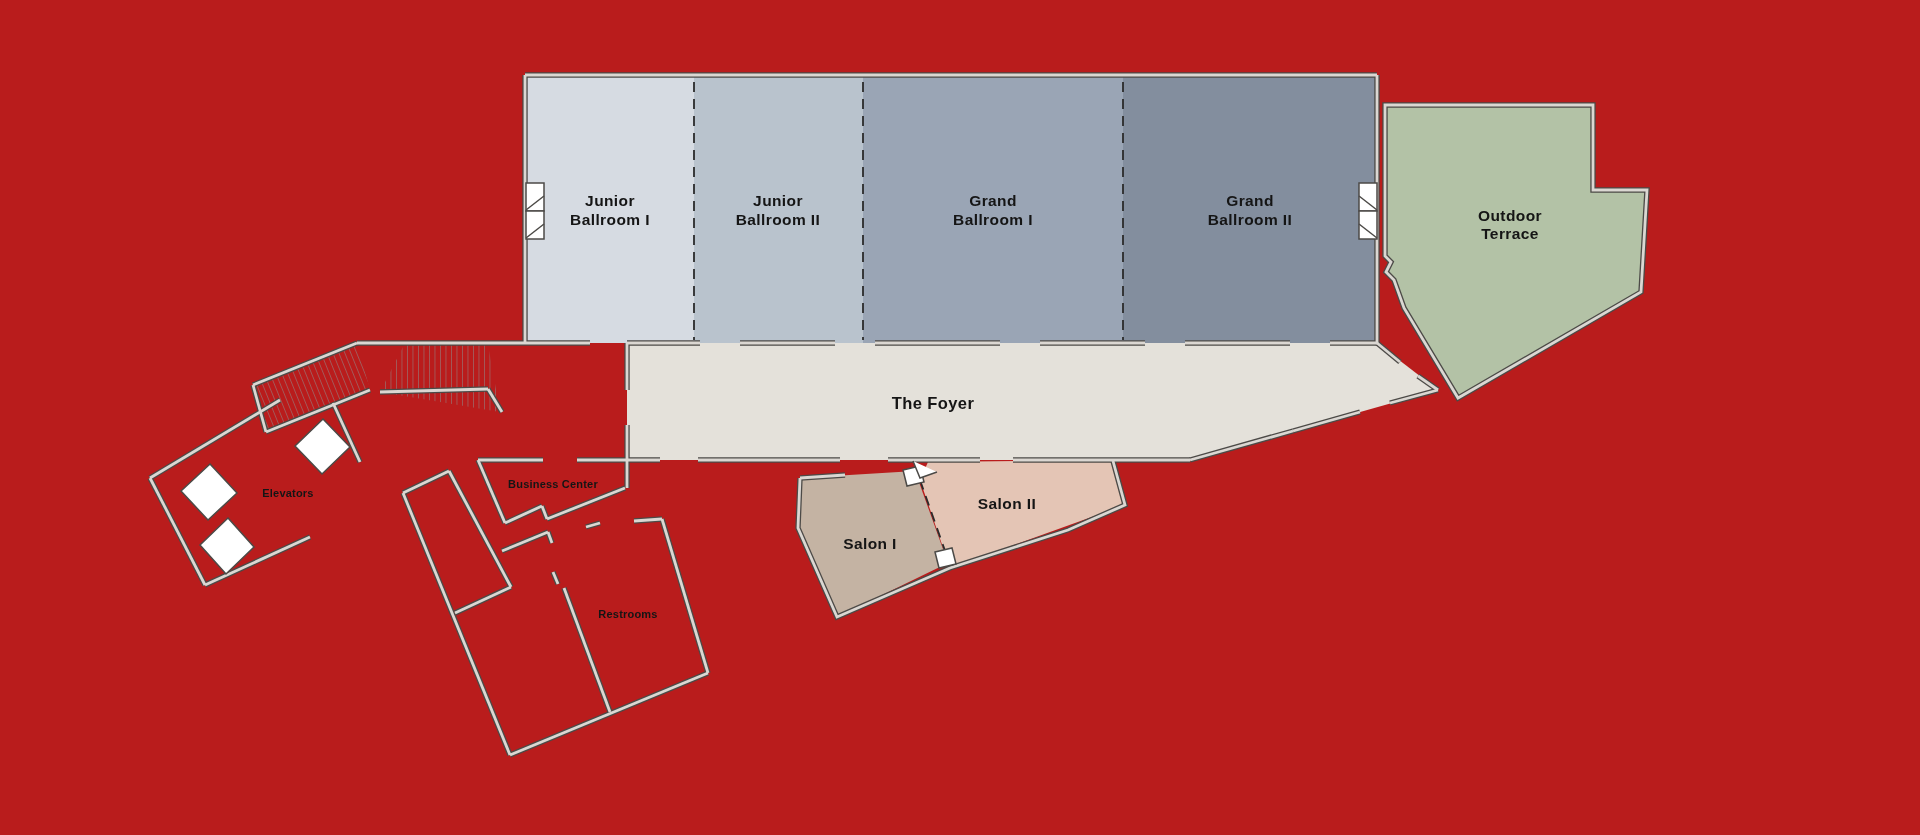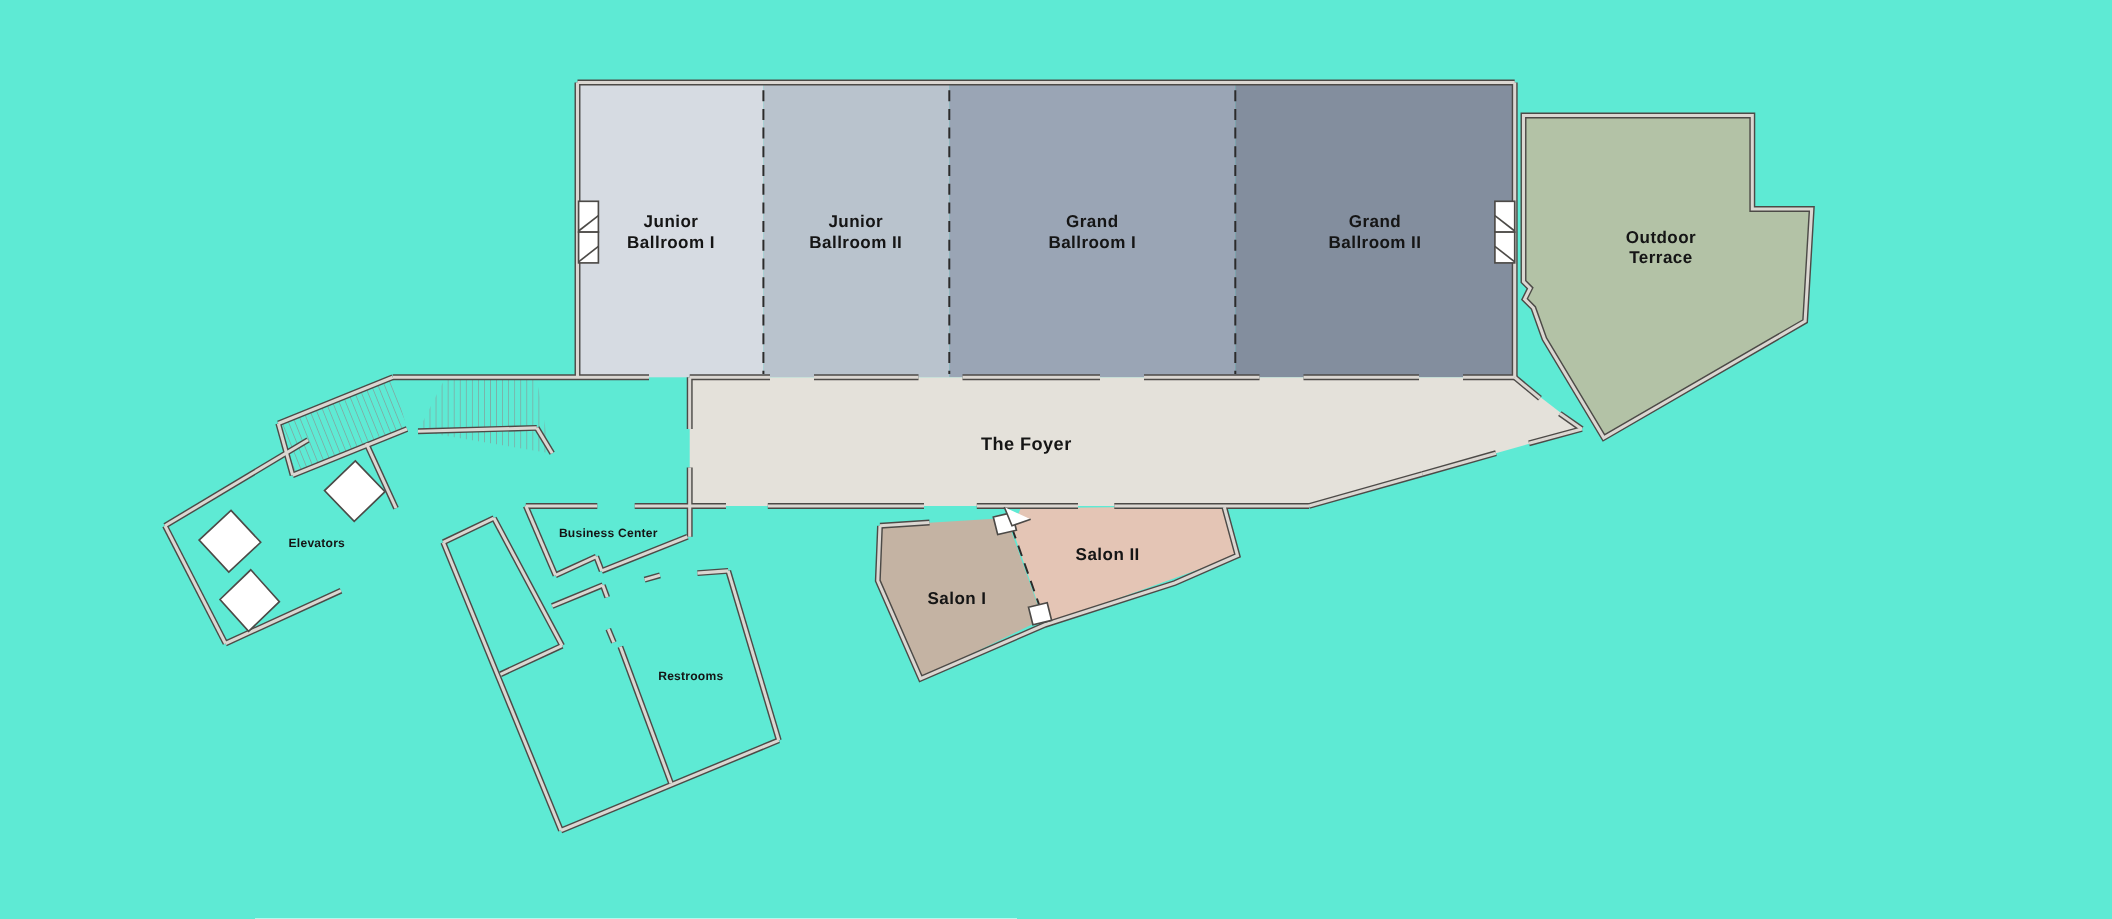--- a/index.html
+++ b/index.html
@@ -1,16 +1,16 @@
 <!DOCTYPE html>
 <html><head>
 <meta charset="utf-8">
 <style>
   html,body{margin:0;padding:0;background:#ffffff;}
-  .stage{position:relative;width:1920px;height:835px;background:#5eead4;overflow:hidden;
+  .stage{position:relative;width:1920px;height:835px;background:#b91c1c;overflow:hidden;
          font-family:"Liberation Sans","DejaVu Sans",sans-serif;}
   svg text{fill:#151515;font-family:"Liberation Sans","DejaVu Sans",sans-serif;
            font-weight:bold;text-anchor:middle;letter-spacing:.4px;}
   text.room-lbl{font-size:15.5px;}
   text.big-lbl{font-size:16.5px;}
   text.small-lbl{font-size:11px;letter-spacing:.2px;}
   #wallpaths path, #wallpaths rect{fill:none;}
   .wall-outer{stroke:#4c4a47;stroke-width:5.4;fill:none;stroke-linecap:butt;stroke-linejoin:miter;}
   .wall-inner{stroke:#dbd7d2;stroke-width:2.8;fill:none;stroke-linecap:butt;stroke-linejoin:miter;}
   .dashed{stroke:#2b2b2b;stroke-width:1.8;stroke-dasharray:10 7;fill:none;}

